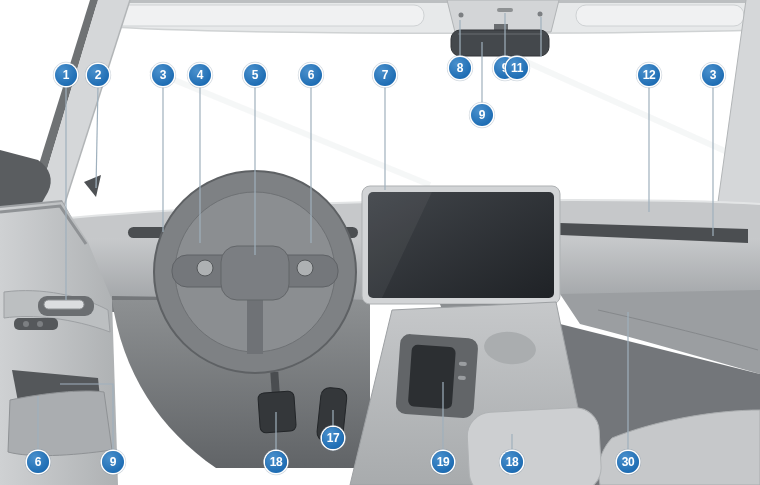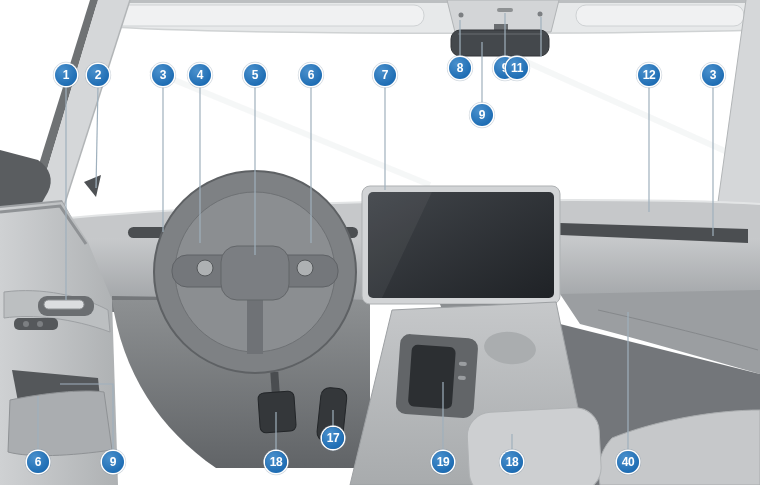--- a/index.html
+++ b/index.html
@@ -198,15 +198,15 @@
   <div class="callout" style="left:494px;top:57px">9</div>
   <div class="callout" style="left:506px;top:57px">11</div>
   <div class="callout" style="left:638px;top:64px">12</div>
   <div class="callout" style="left:702px;top:64px">3</div>
   <div class="callout" style="left:27px;top:451px">6</div>
   <div class="callout" style="left:102px;top:451px">9</div>
   <div class="callout" style="left:265px;top:451px">18</div>
   <div class="callout" style="left:322px;top:427px">17</div>
   <div class="callout" style="left:432px;top:451px">19</div>
   <div class="callout" style="left:501px;top:451px">18</div>
-  <div class="callout" style="left:617px;top:451px">40</div>
+  <div class="callout" style="left:617px;top:451px">30</div>
 
 </div>
 
 </body></html>

